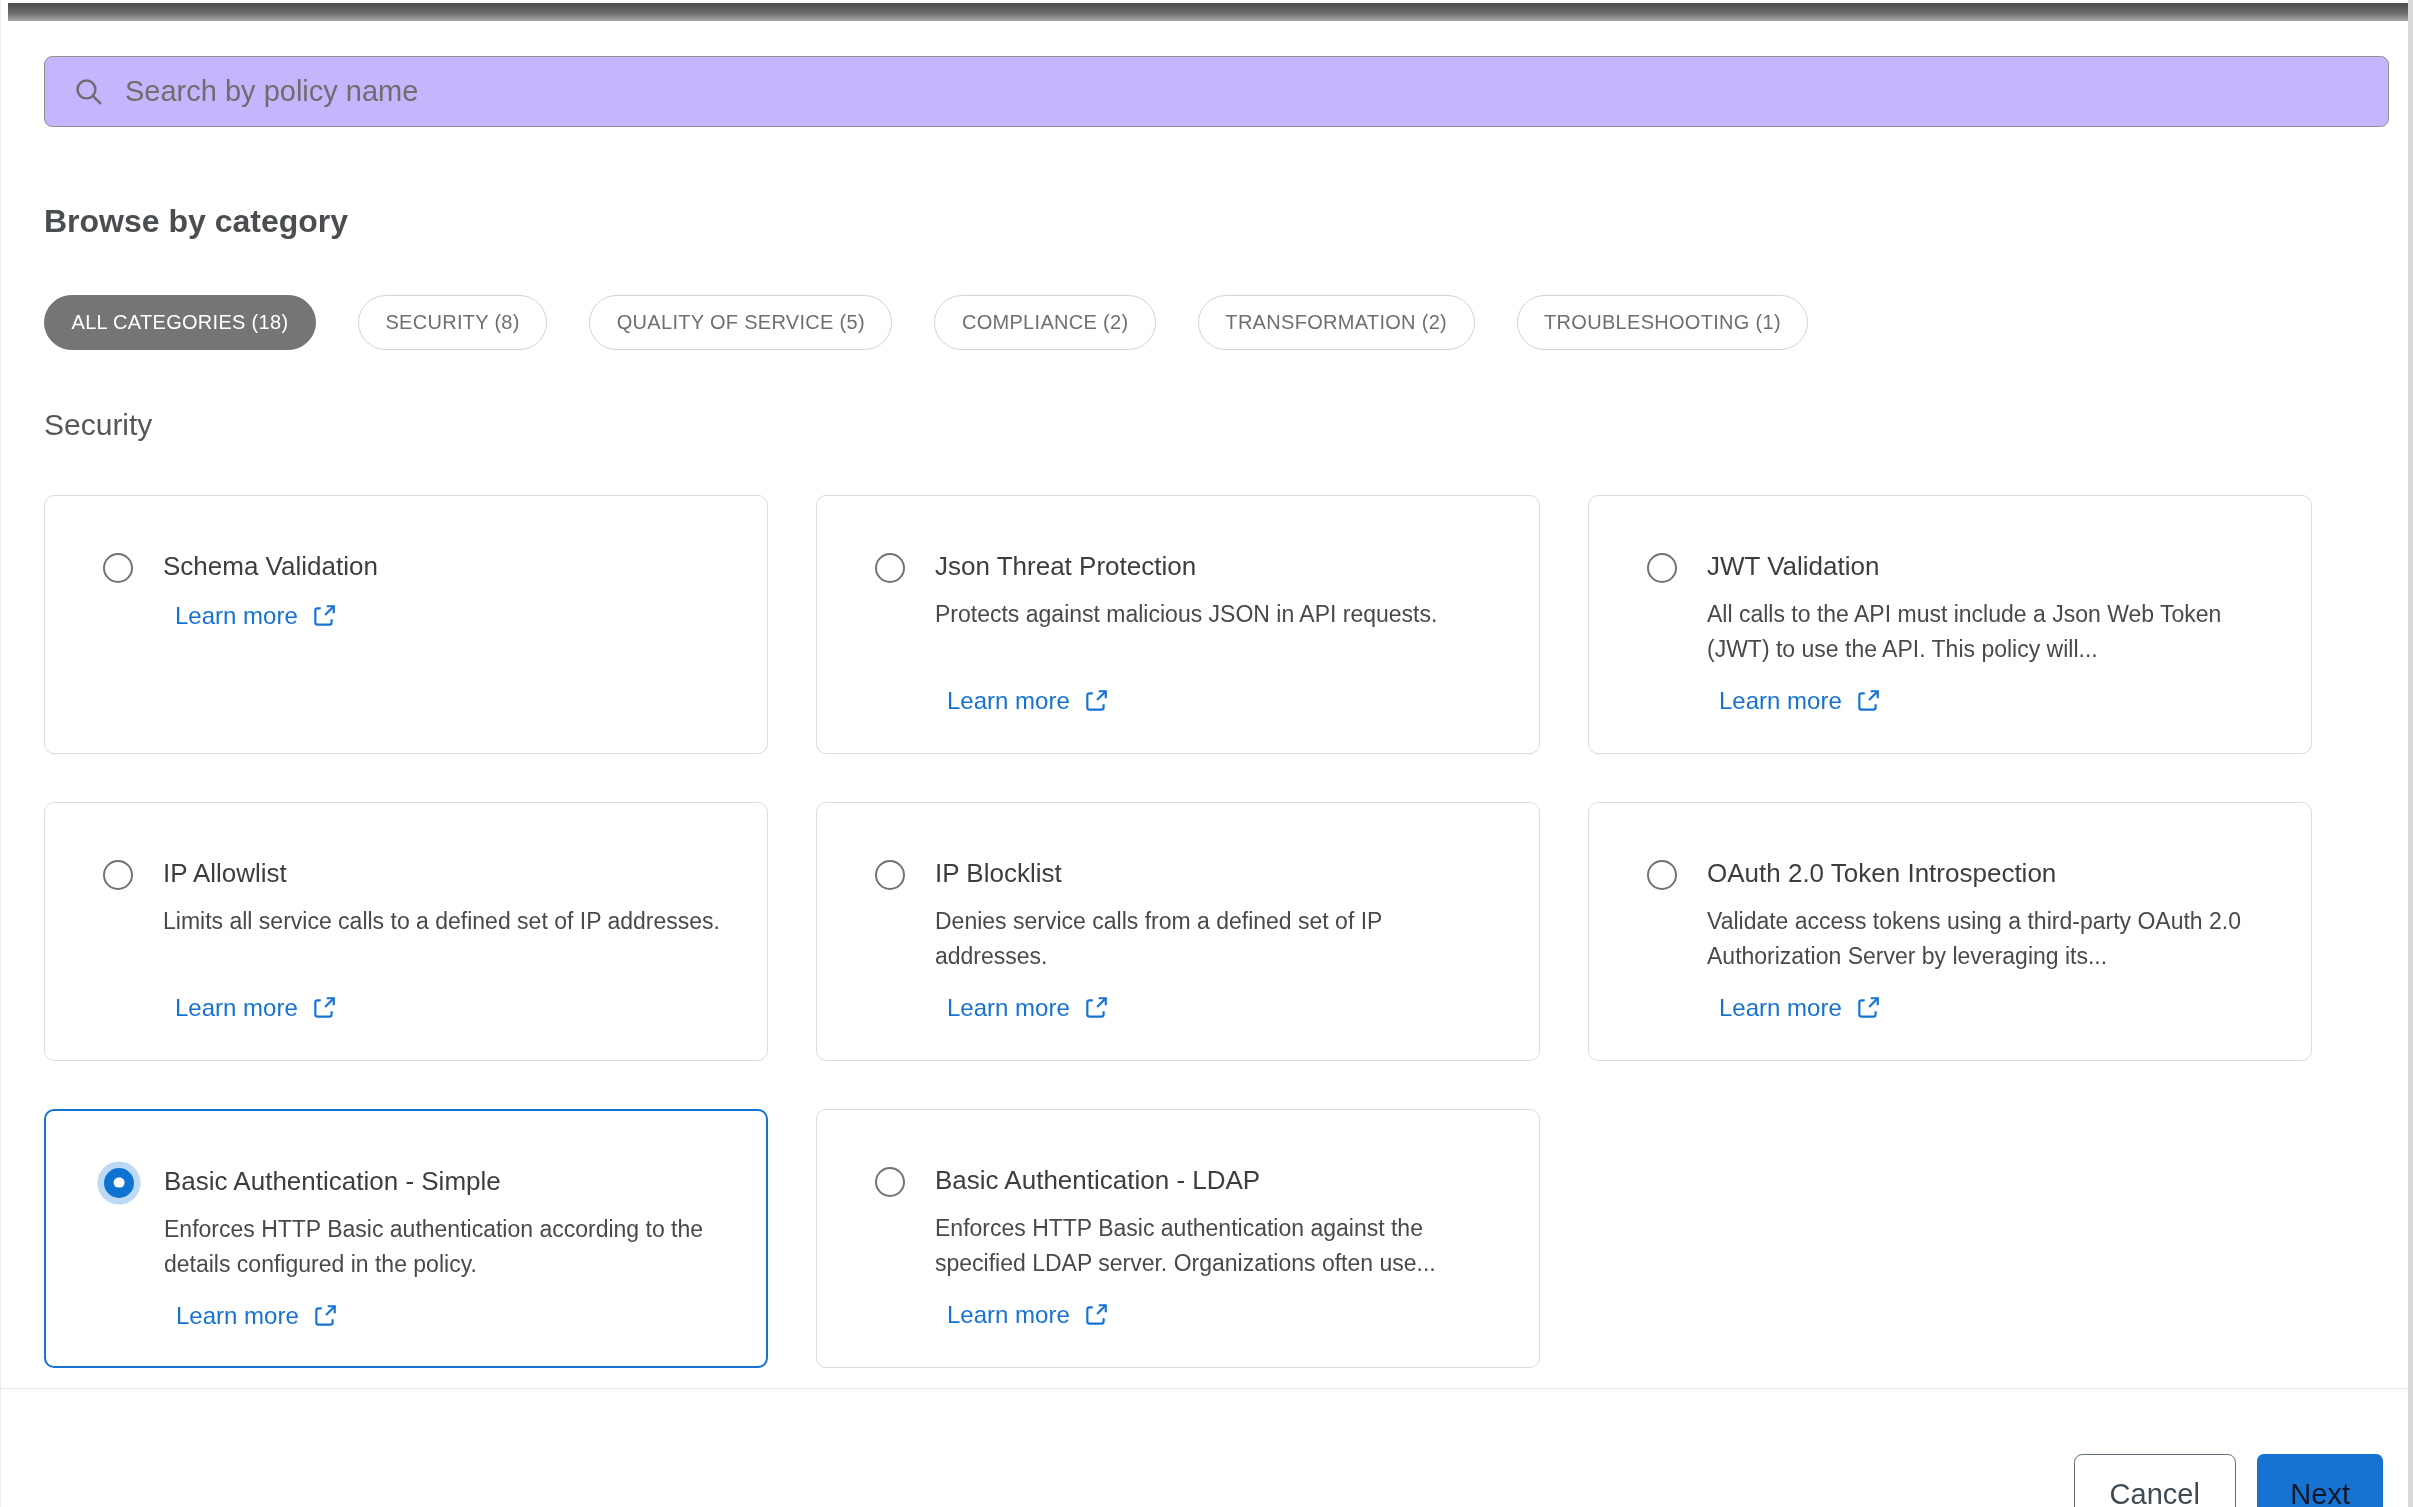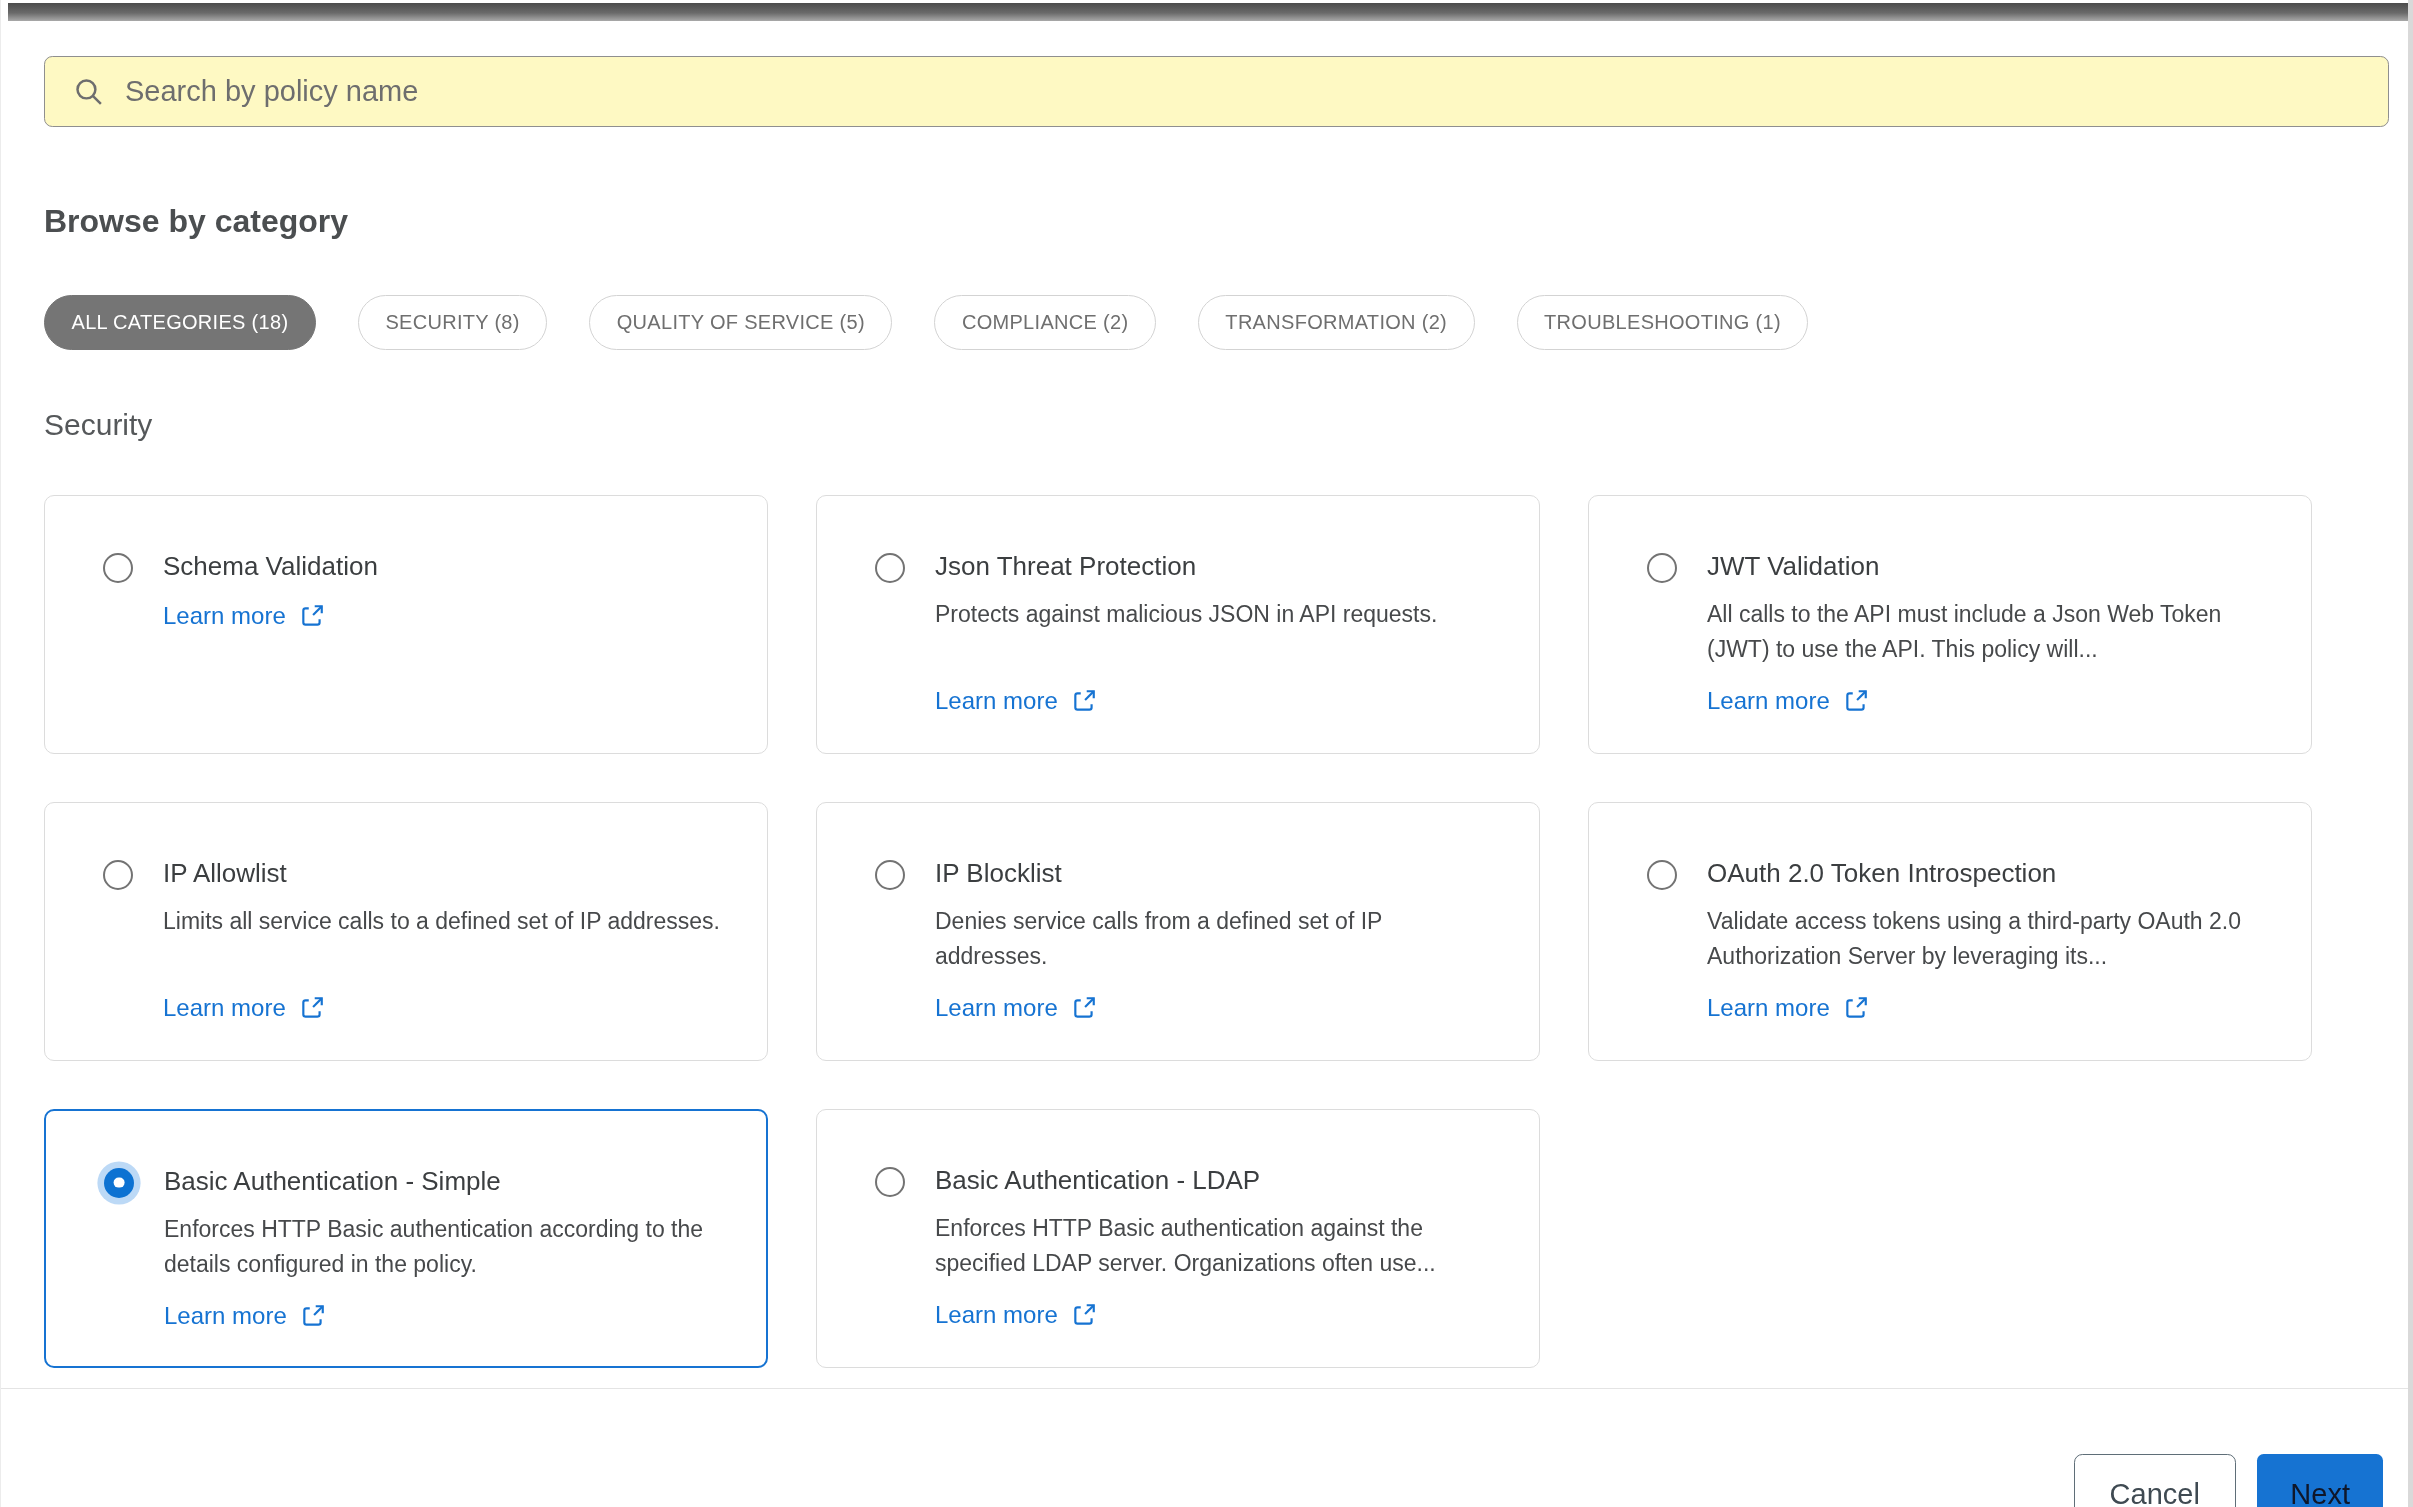--- a/index.html
+++ b/index.html
@@ -30,21 +30,21 @@
   .search-wrap { position: relative; }
   .search-input {
     width: 100%; height: 71px;
     border: 1.7px solid #8f8f8f;
     border-radius: 8.3px;
     font-family: inherit;
     font-size: 29px;
     color: #3c3c3c;
     padding: 0 25px 0 80px;
     outline: none;
-    background: #fef9c3;
+    background: #c4b5fd;
   }
   .search-input::placeholder { color: #6e6e6e; opacity: 1; }
   .search-icon {
     position: absolute; left: 28px; top: 19px;
     width: 33px; height: 33px;
     pointer-events: none;
   }
   
   .browse-heading {
     margin-top: 76px;
@@ -144,20 +144,21 @@
   }
   .learn-more {
     margin-top: 20px;
     display: inline-flex;
     align-items: center;
     gap: 13.3px;
     font-size: 24px;
     color: #1673d2;
     text-decoration: none;
     cursor: pointer;
+    margin-left: 12px;
   }
   .ext-icon { width: 26px; height: 26px; }
   
   .footer {
     margin-top: 20px;
     margin-left: -43px;
     margin-right: -19px;
     border-top: 1.7px solid #e4e4e4;
     padding: 43px 25px 0 0;
     display: flex;

